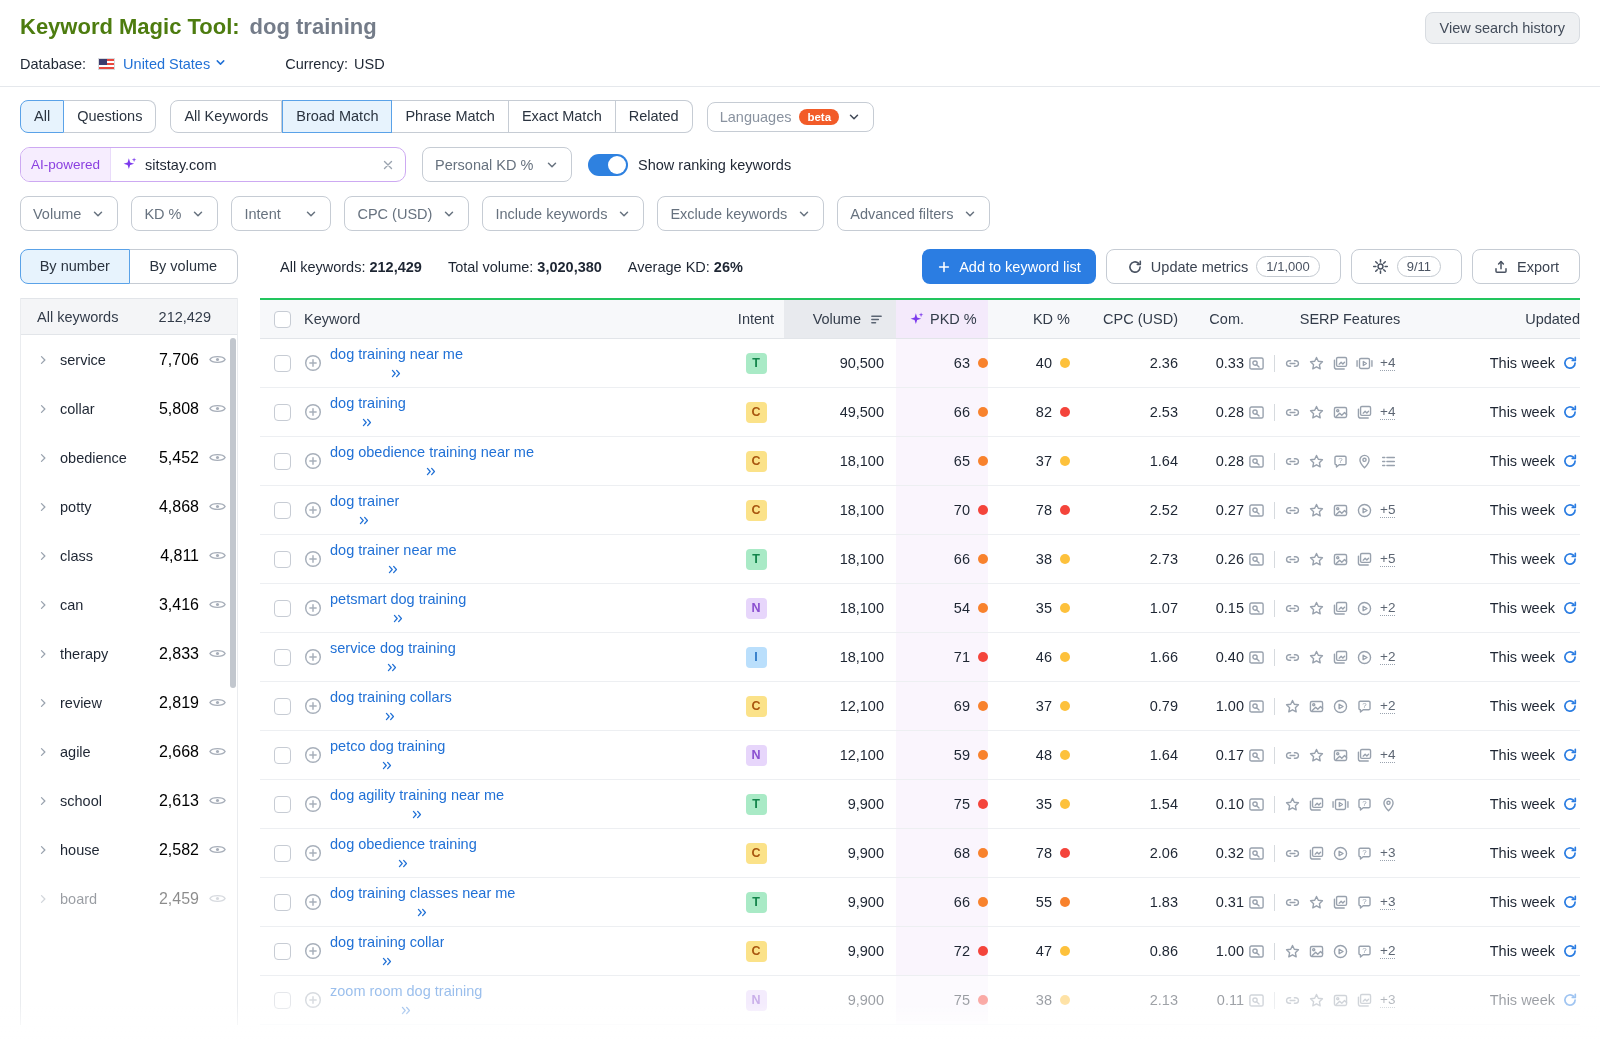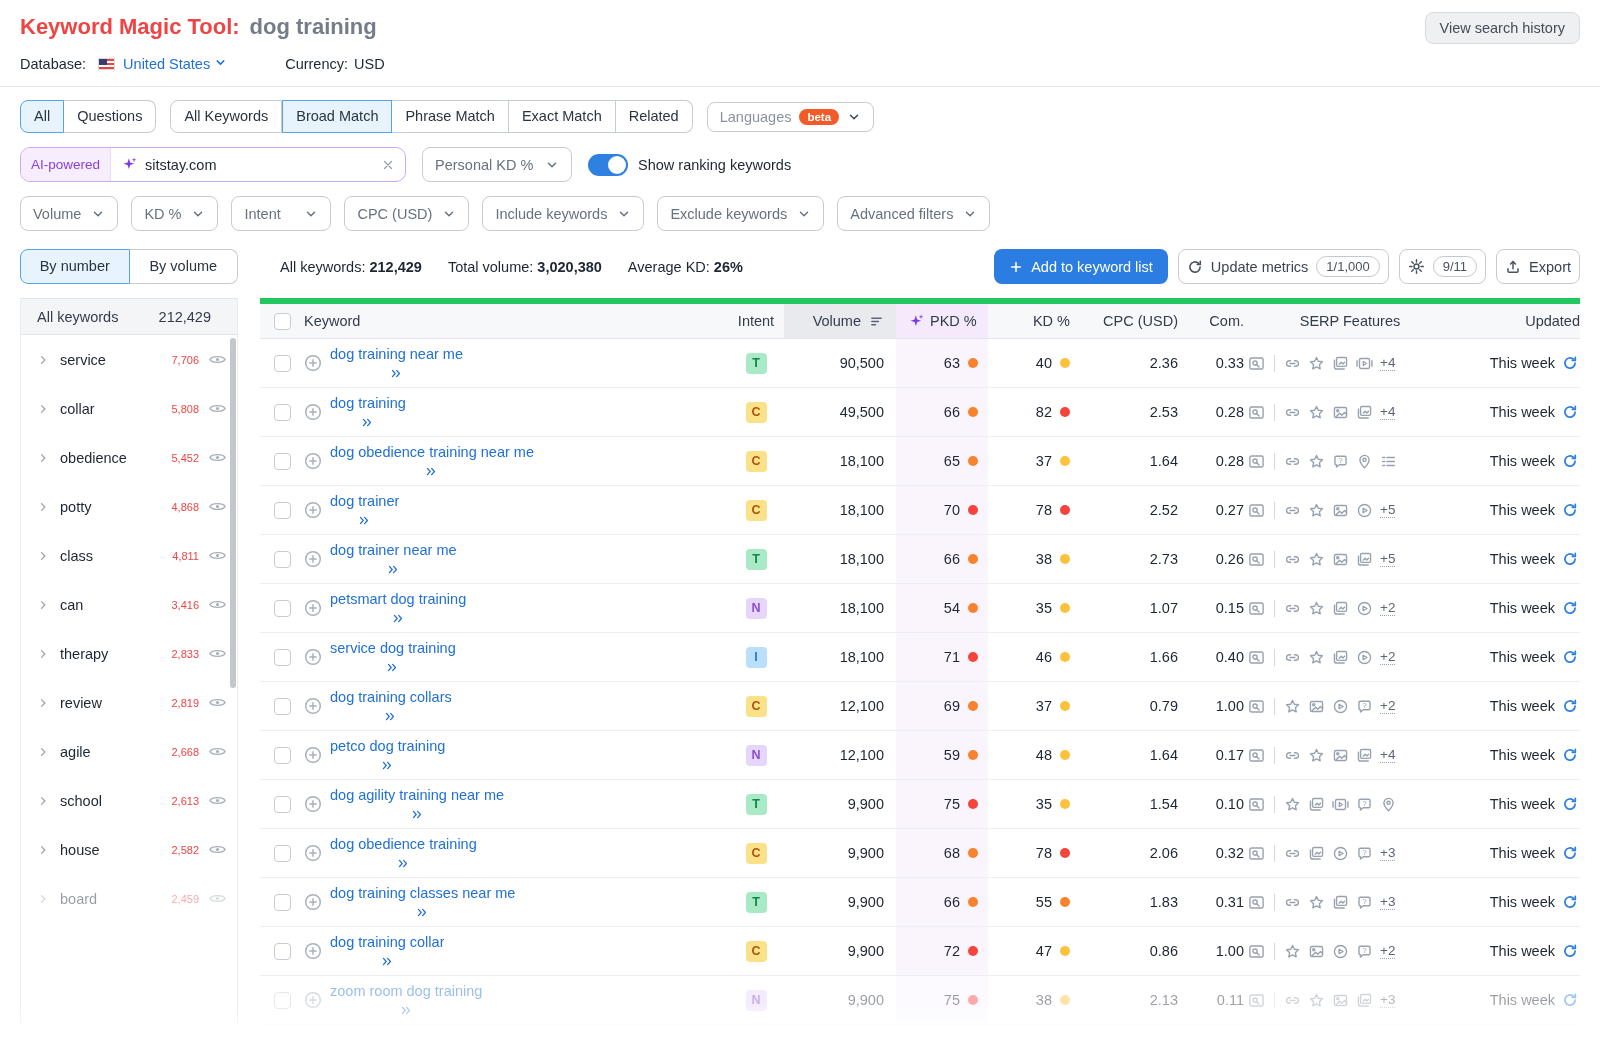--- a/index.html
+++ b/index.html
@@ -3,21 +3,21 @@
 <meta charset="utf-8">
 <style>
   * { margin:0; padding:0; box-sizing:border-box; }
   html,body { width:1600px; height:1044px; overflow:hidden; background:#fff;
     font-family:"Liberation Sans","DejaVu Sans",sans-serif; color:#1e2633; }
   svg { display:block; }
 
   
   .page-head { padding:14px 20px 0 20px; position:relative; }
   .title-line { display:flex; align-items:baseline; gap:10px; }
-  .title-main { font-size:22px; font-weight:bold; color:#ef4444; }
+  .title-main { font-size:22px; font-weight:bold; color:#4d7c0f; }
   .title-query { font-size:22px; font-weight:bold; color:#747c89; }
   .hist-btn { position:absolute; right:20px; top:12px; background:#eef0f2; border:1px solid #d8dce1;
     border-radius:8px; padding:7px 14px; font-size:14.5px; color:#434c5a; cursor:pointer; }
   .meta-line { display:flex; align-items:center; gap:6px; margin-top:16px; font-size:14.5px; padding-bottom:14px; }
   .flag { width:17px; height:12px; position:relative; display:inline-block; border:1px solid #d7dade;
     background:repeating-linear-gradient(#e8473f 0 2px,#fff 2px 4px); margin:0 2px 0 6px; }
   .flag::after { content:""; position:absolute; left:0; top:0; width:8px; height:6px; background:#3c3b6e; }
   .db-link { color:#2171d6; display:inline-flex; align-items:flex-start; gap:4px; cursor:pointer; }
   .meta-gap { width:46px; }
   .divider { border-bottom:1px solid #e5e8ec; }
@@ -57,45 +57,45 @@
   
   .stats-row { display:flex; align-items:center; margin:18px 20px 0 20px; }
   .seg { display:inline-flex; width:218px; }
   .seg .tab { flex:1; text-align:center; padding:7px 8px; }
   .stats-text { display:flex; gap:26px; margin-left:42px; font-size:14.5px; color:#1e2633; align-items:center; }
   .stats-text b { font-weight:bold; }
   .stats-actions { margin-left:auto; display:flex; align-items:center; gap:10px; }
   .btn-blue { display:inline-flex; align-items:center; gap:8px; background:#2b7de2; color:#fff; border:none;
     border-radius:8px; height:35px; padding:0 15px; font-size:14.5px; cursor:pointer; font-family:inherit; }
   .btn-ghost { display:inline-flex; align-items:center; gap:8px; background:#fff; border:1px solid #c6ccd4;
-    border-radius:8px; height:35px; padding:0 8px; font-size:14.5px; color:#3c4452; cursor:pointer; font-family:inherit; }
+    border-radius:8px; height:35px; padding:0 20px; font-size:14.5px; color:#3c4452; cursor:pointer; font-family:inherit; }
   .pill { border:1px solid #c3c9d0; border-radius:12px; font-size:13px; color:#4a5362; padding:2px 9px; }
 
   
   .main { display:flex; margin:14px 20px 0 20px; gap:22px; position:relative; }
 
   .sidebar { width:218px; flex:none; border-left:1px solid #eaecef; border-right:1px solid #eaecef; position:relative; }
   .sb-head { display:flex; align-items:center; justify-content:space-between; background:#f4f5f7;
     border-top:1px solid #e2e5e9; border-bottom:1px solid #e2e5e9; height:37px; padding:0 26px 0 16px; font-size:14.5px; color:#333c4a; }
   .sb-item { display:flex; align-items:center; height:49px; padding:0 10px 0 16px; cursor:pointer; }
   .sb-item .lbl { margin-left:11px; font-size:14.5px; color:#1e2633; }
-  .sb-item .cnt { margin-left:auto; font-size:11px; color:#ef4444; }
+  .sb-item .cnt { margin-left:auto; font-size:16px; color:#000000; }
   .sb-item .eye { margin-left:9px; }
   .sb-scroll { position:absolute; right:1px; top:40px; width:6px; height:350px; border-radius:3px; background:#c2c7ce; }
 
   .table { flex:1; min-width:0; --cols: 44px minmax(0,1fr) 56px 112px 92px 86px 104px 66px 212px 124px; }
   .trow { display:grid; grid-template-columns:var(--cols); align-items:stretch; height:49px; border-bottom:1px solid #edeff2; }
-  .thead { height:41px; background:#f7f8fa; border-top:6px solid #22c55e; border-bottom:1px solid #e2e5e9; }
+  .thead { height:41px; background:#f7f8fa; border-top:2px solid #22c55e; border-bottom:1px solid #e2e5e9; }
   .cell { display:flex; align-items:center; font-size:14.5px; color:#1e2633; min-width:0; }
   .thead .cell { color:#333c4a; }
   .c-right { justify-content:flex-end; }
   .c-center { justify-content:center; }
   .c-vol-head { background:#e8eaee; padding-right:12px; gap:8px; }
   .c-vol { padding-right:12px; }
-  .c-pkd { background:#faf5fd; padding-right:10px; }
+  .c-pkd { background:#faf5fd; }
   .thead .c-pkd { background:#f4eafb; justify-content:flex-start; padding-left:12px; gap:5px; }
   .c-kd { padding-right:4px; }
   .checkbox { width:17px; height:17px; border:1px solid #c7ccd4; border-radius:4px; background:#fff; margin:0 auto; cursor:pointer; }
   .kw-cell { gap:8px; }
   .kw-link { color:#2171d6; cursor:pointer; display:inline-flex; align-items:center; gap:5px;
     white-space:nowrap; overflow:hidden;flex-direction:column; }
   .intent-badge { width:21px; height:21px; border-radius:4px; font-size:12.5px; font-weight:bold;
     display:flex; align-items:center; justify-content:center; }
   .dot { width:10px; height:10px; border-radius:50%; display:inline-block; margin-left:8px; flex:none; }
   .serp-cell { gap:7px; padding-left:4px; }

